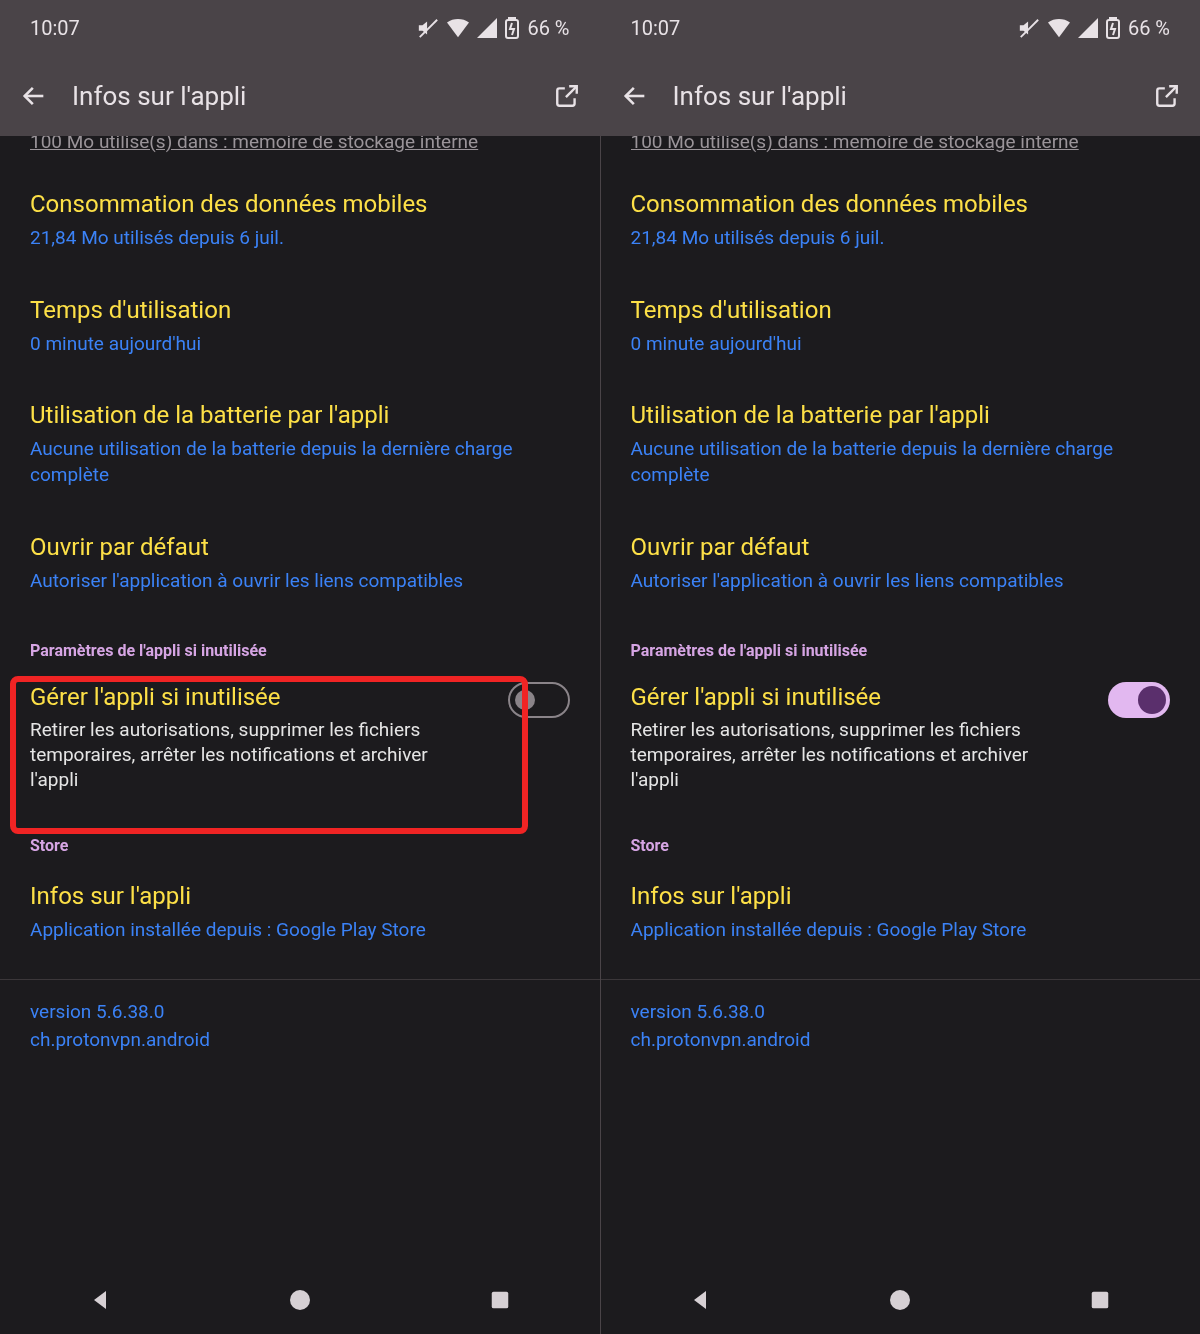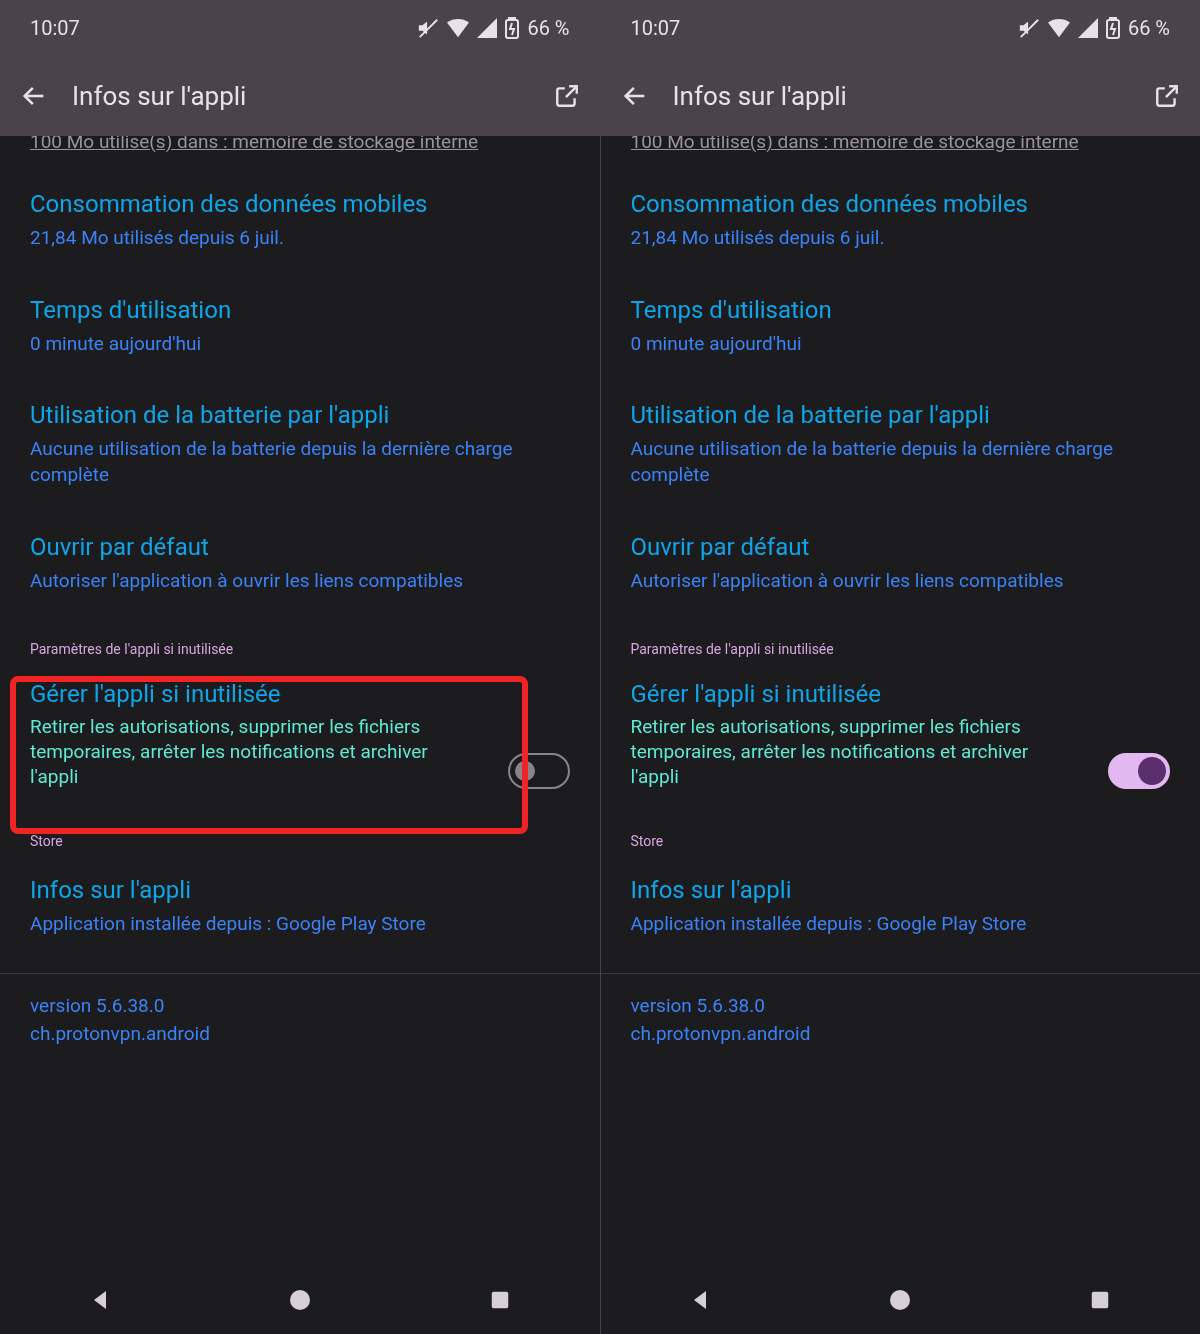--- a/index.html
+++ b/index.html
@@ -66,43 +66,44 @@
     white-space: nowrap;
     overflow: hidden;
     margin-top: -8px;
     text-decoration: underline;
   }
   .row {
     padding: 22px 0;
   }
   .row-title {
     font-size: 24px;
-    color: #0ea5e9;
+    color: #fde047;
     margin-bottom: 6px;
     line-height: 1.25;
   }
   .row-sub {
     font-size: 19px;
     color: #3b82f6;
     line-height: 1.35;
   }
   .section-header {
     color: #d6a5e4;
-    font-size: 14px;
+    font-size: 16px;
     padding: 26px 0 4px 0;
+    font-weight: bold;
   }
   .toggle-row {
     display: flex;
-    align-items: flex-end;
+    align-items: flex-start;
     gap: 34px;
     padding: 18px 0;
   }
   .toggle-row .text { flex: 1; }
   .toggle-row .row-title { font-size: 24px; margin-bottom: 6px; }
-  .toggle-row .row-sub { font-size: 19px; color: #5eead4; line-height: 1.3; padding-right: 10px; }
+  .toggle-row .row-sub { font-size: 19px; color: #e5e5e5; line-height: 1.3; padding-right: 10px; }
   .switch { width: 62px; height: 36px; border-radius: 18px; position: relative; flex-shrink: 0; }
   .switch.off { border: 2px solid #8a8489; background: transparent; }
   .switch.off::after { content: ""; position: absolute; left: 5px; top: 50%; transform: translateY(-50%); width: 20px; height: 20px; background: #8a8489; border-radius: 50%; }
   .switch.on { background: #e2b8f0; }
   .switch.on::after { content: ""; position: absolute; right: 4px; top: 50%; transform: translateY(-50%); width: 28px; height: 28px; background: #5a2f6c; border-radius: 50%; }
   .highlight-box {
     position: absolute;
     border: 6px solid #f02424;
     border-radius: 8px;
     left: 10px;

